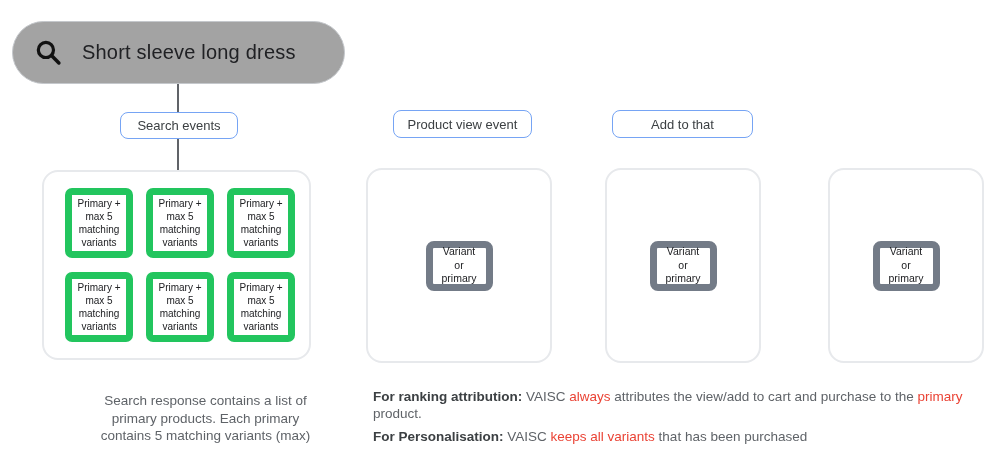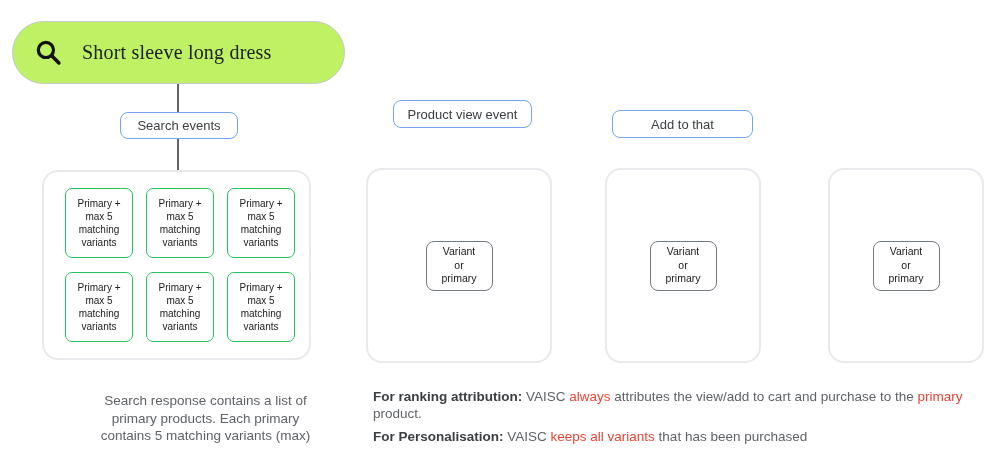--- a/index.html
+++ b/index.html
@@ -5,40 +5,40 @@
   * { margin:0; padding:0; box-sizing:border-box; }
   html,body { background:#ffffff; }
   .stage {
     position:relative; width:995px; height:465px; background:#ffffff;
     font-family:"Liberation Sans", sans-serif; overflow:hidden;
   }
 
   
   .search-pill {
     position:absolute; left:12px; top:21px; width:333px; height:63px;
-    border:1.5px solid #c5c8cc; border-radius:32px; background:#bef264;
-    display:flex; align-items:center; padding-left:22px;font-family:Liberation Serif, serif;
+    border:1.5px solid #c5c8cc; border-radius:32px; background:#a3a3a3;
+    display:flex; align-items:center; padding-left:22px;
   }
   .search-pill .mag { width:27px; height:27px; margin-right:20px; flex:0 0 auto; }
   .search-query { font-size:20px; color:#202124; letter-spacing:.2px; }
 
   
   .vline { position:absolute; width:1.5px; background:#606368; }
   .vline.top { left:177px; top:84px; height:28px; }
   .vline.bottom { left:177px; top:139px; height:31px; }
 
   
   .event-label {
     position:absolute; height:28px; background:#fff;
     border:1.5px solid #76a4f4; border-radius:8px;
     display:flex; align-items:center; justify-content:center;
     font-size:13px; color:#3c4043;
   }
   .lbl-search   { left:120px; top:112px; width:118px; height:27px; }
-  .lbl-product  { left:393px; top:100px; width:139px; }
+  .lbl-product  { left:393px; top:110px; width:139px; }
   .lbl-cart     { left:612px; top:110px; width:141px; }
   .lbl-purchase { left:833px; top:110px; width:140px; }
 
   
   .container-box {
     position:absolute; background:#fff;
     border:2px solid #e7e9ec; border-radius:16px;
   }
   .cont-search   { left:42px;  top:170px; width:269px; height:190px;
                    display:grid; grid-template-columns:repeat(3,68px);
@@ -47,21 +47,21 @@
   .cont-product  { left:366px; top:168px; width:186px; height:195px;
                    display:flex; align-items:center; justify-content:center; }
   .cont-cart     { left:605px; top:168px; width:156px; height:195px;
                    display:flex; align-items:center; justify-content:center; }
   .cont-purchase { left:828px; top:168px; width:156px; height:195px;
                    display:flex; align-items:center; justify-content:center; }
 
   
   .card {
     width:68px; height:70px; background:#fff;
-    border:1px solid #22c55e; border-radius:7px;
+    border:7px solid #22c55e; border-radius:7px;
     display:flex; align-items:center; justify-content:center;
     text-align:center; font-size:10px; line-height:1.32; color:#202124;
     white-space:pre-line;
   }
   .card.variant { width:67px; height:50px; font-size:10.5px; border-color:#737b87; border-radius:8px; }
 
   
   .note-left {
     position:absolute; left:68px; top:392px; width:275px;
     font-size:13.5px; line-height:17.5px; color:#5f6368; white-space:pre-line;text-align:center;

